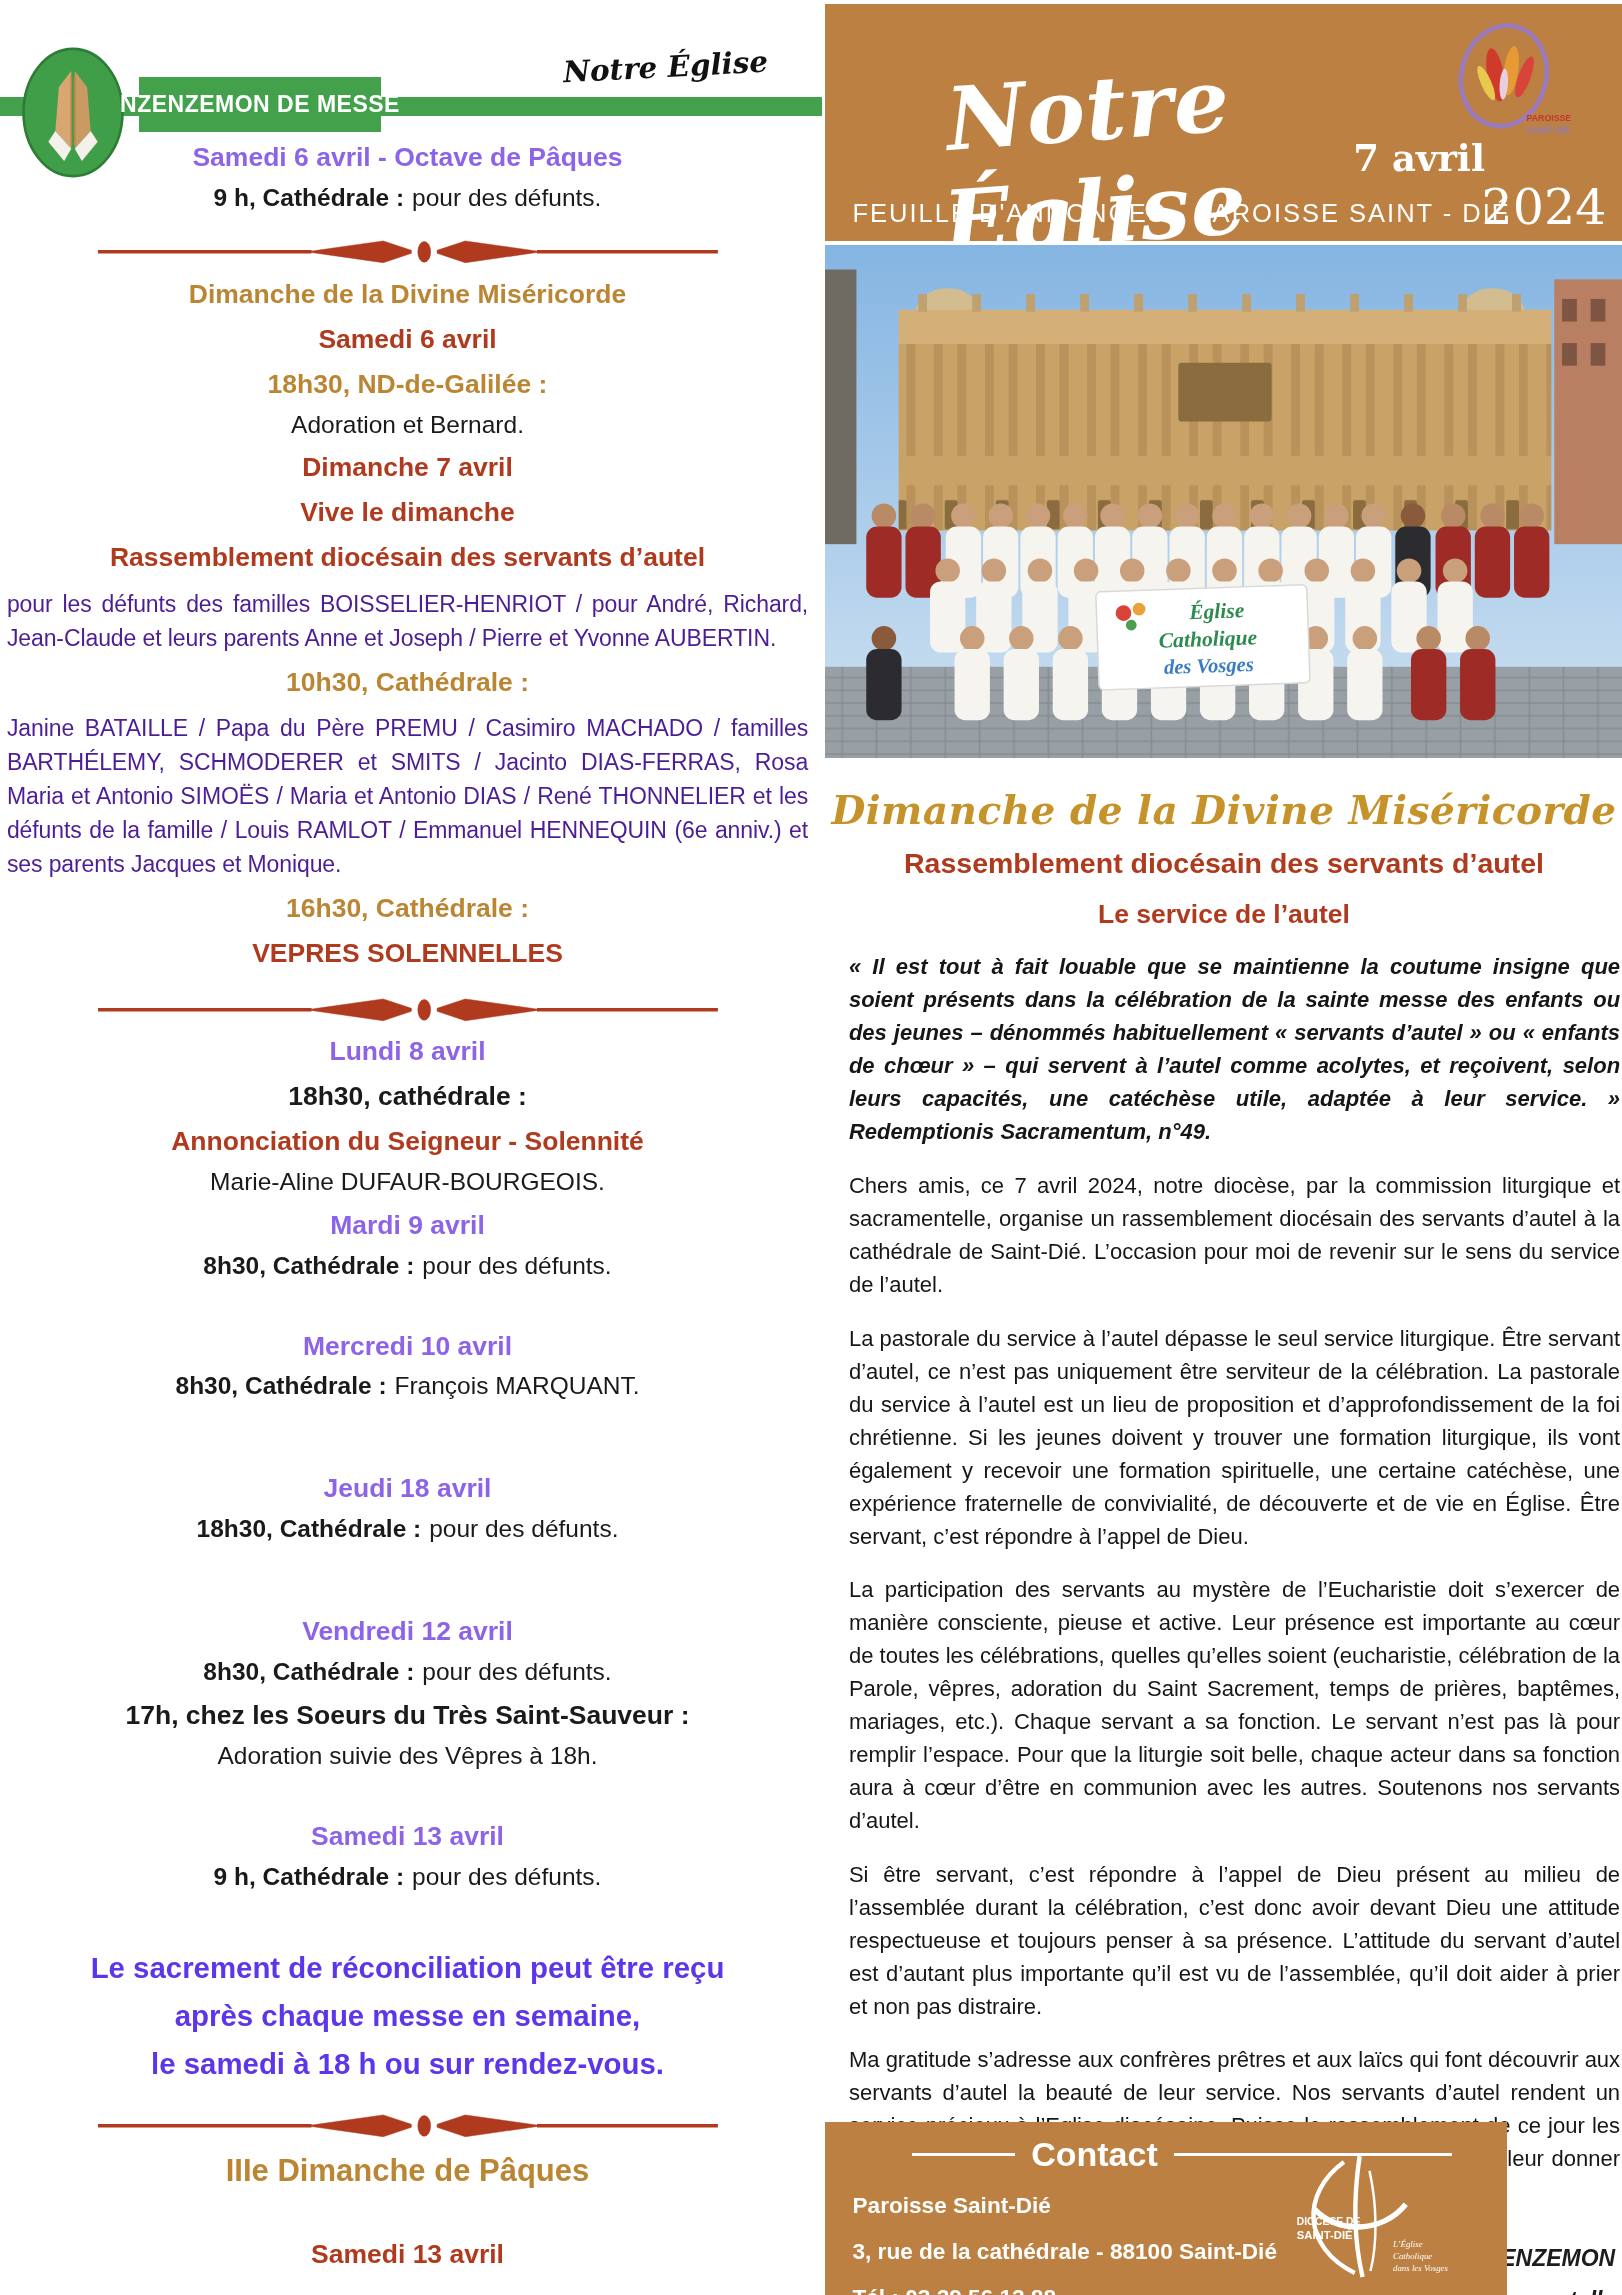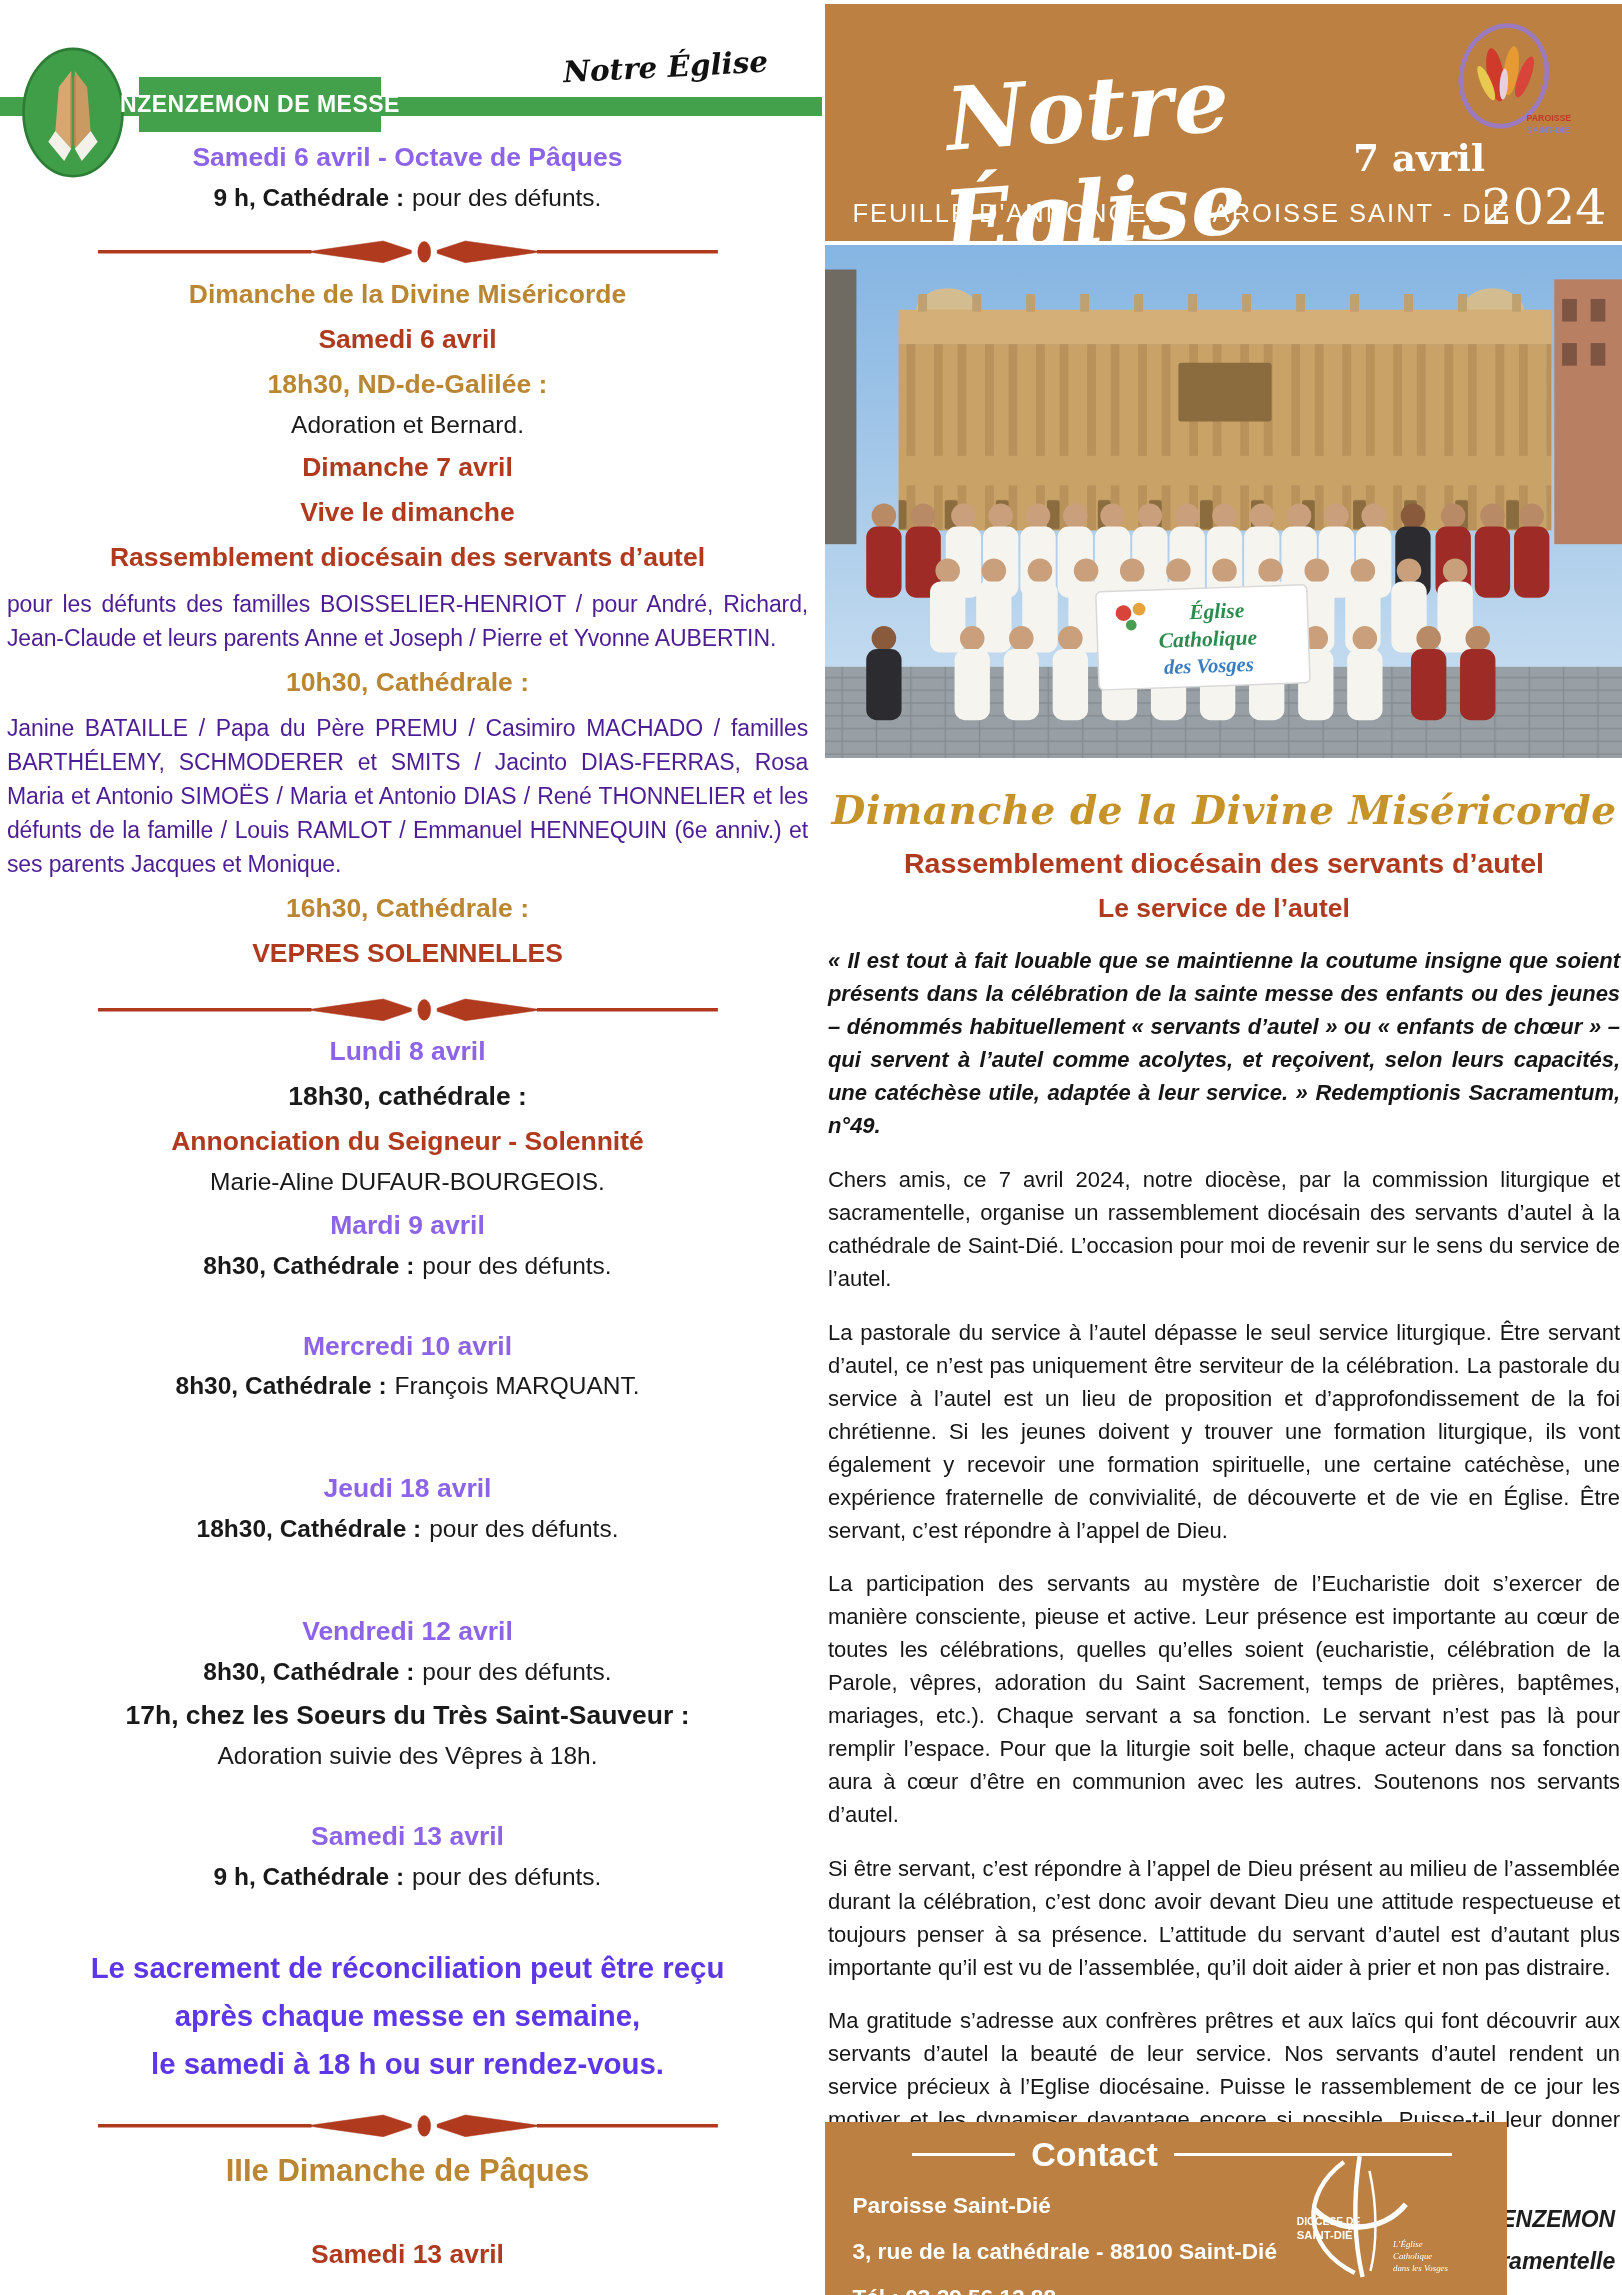--- a/index.html
+++ b/index.html
@@ -60,22 +60,22 @@
 
   .photo{position:relative;margin-top:3.9px;height:513px;overflow:hidden;background:#9cc0e2;}
   .photo svg{display:block;width:100%;height:100%;}
 
   .article{padding:14.7px 2.9px 0 2.9px;}
   .art-title{
     text-align:center;font-family:"DejaVu Serif",serif;font-style:italic;font-weight:bold;
     font-size:39px;color:var(--gold-title);margin-top:14.7px;letter-spacing:0.5px;
   }
   .art-subtitle{text-align:center;font-weight:bold;font-size:28.5px;color:var(--red);margin-top:13.7px;}
-  .art-subtitle2{text-align:center;font-weight:bold;font-size:26.5px;color:var(--red);margin-top:13px;}
-  .e-art{font-size:22px;line-height:33px;text-align:justify;margin-top:20.6px;color:#161616;}
+  .art-subtitle2{text-align:center;font-weight:bold;font-size:26.5px;color:var(--red);margin-top:19px;}
+  .e-art{font-size:22px;line-height:33px;text-align:justify;margin-top:20.6px;color:#161616;margin-left:21px;}
   .e-art.quote{font-weight:bold;font-style:italic;}
   .signature{margin-top:28.5px;text-align:right;font-weight:bold;font-style:italic;font-size:23px;line-height:42px;padding-right:4.9px;}
 
   .contact-box{
     position:absolute;left:825px;bottom:0;width:682px;height:173px;
     background:var(--brown);color:#fff;padding:9.8px 27.5px 8.8px 27.5px;
   }
   .contact-title-row{display:flex;align-items:center;gap:16.7px;margin:2.9px 0 4.9px 59px;width:540px;}
   .contact-title-row::before{content:"";width:103px;height:2.9px;background:#fff;}
   .contact-title-row::after{content:"";flex:1;height:2.9px;background:#fff;}

